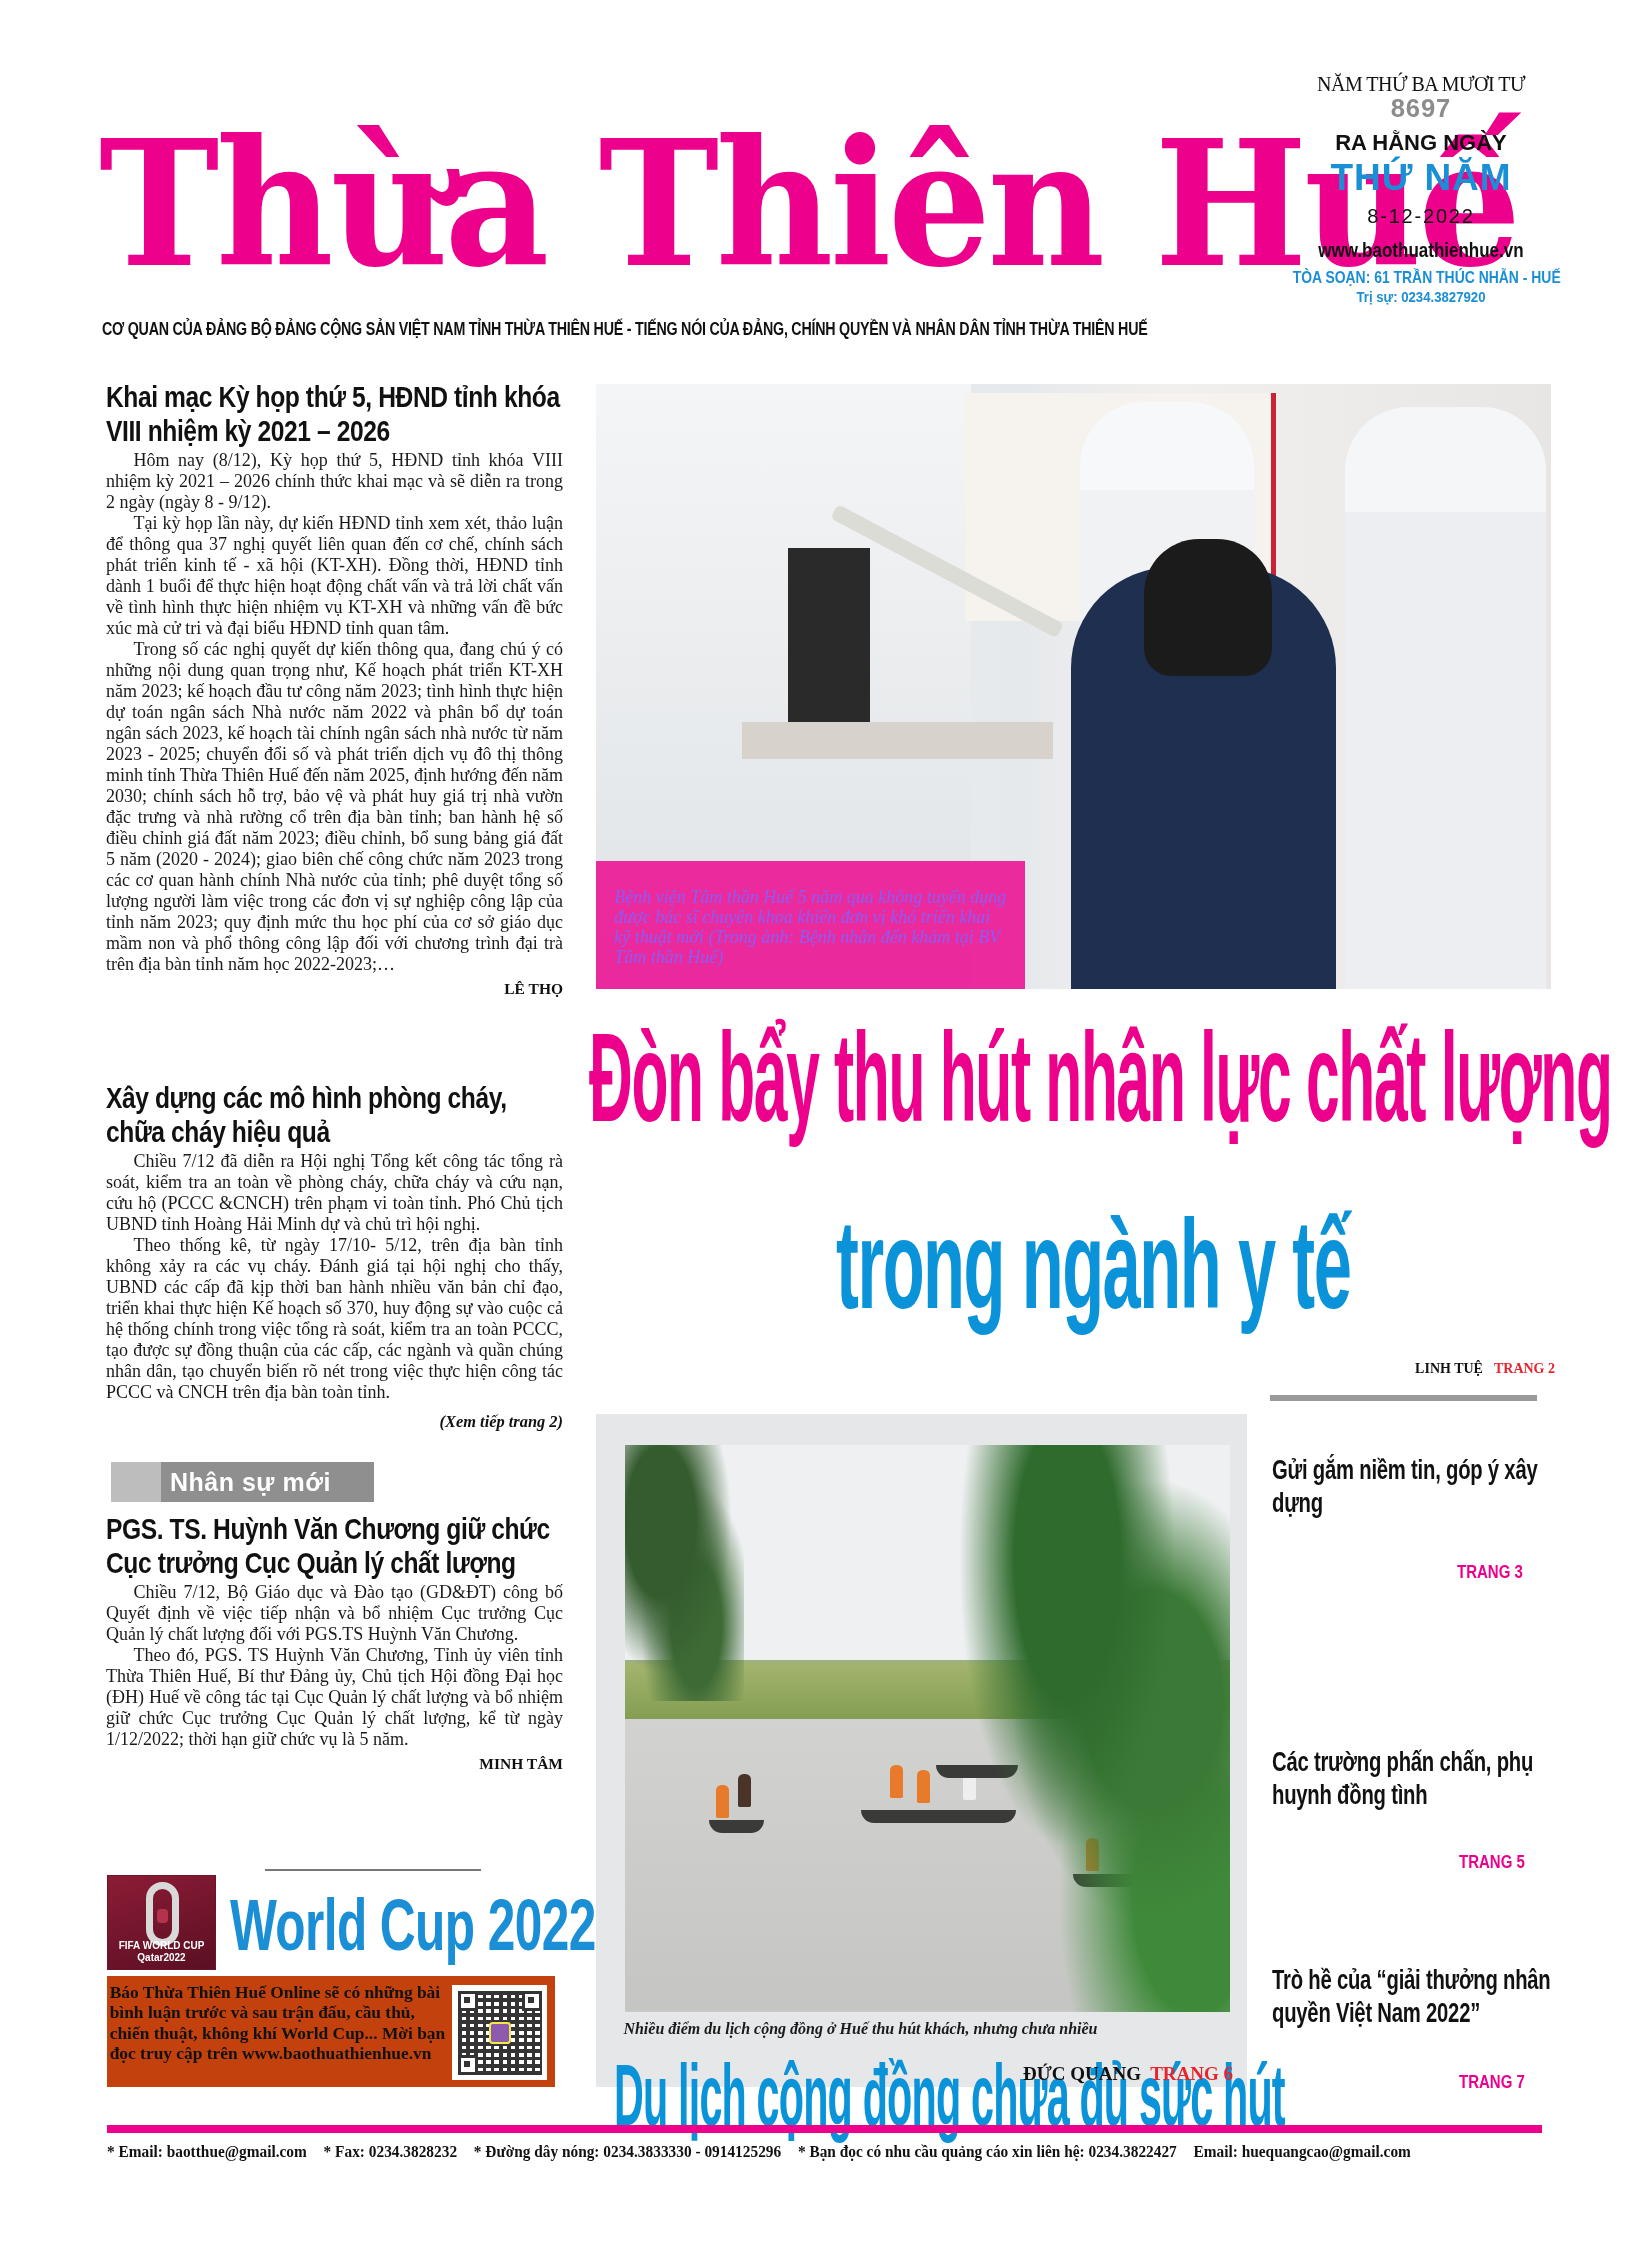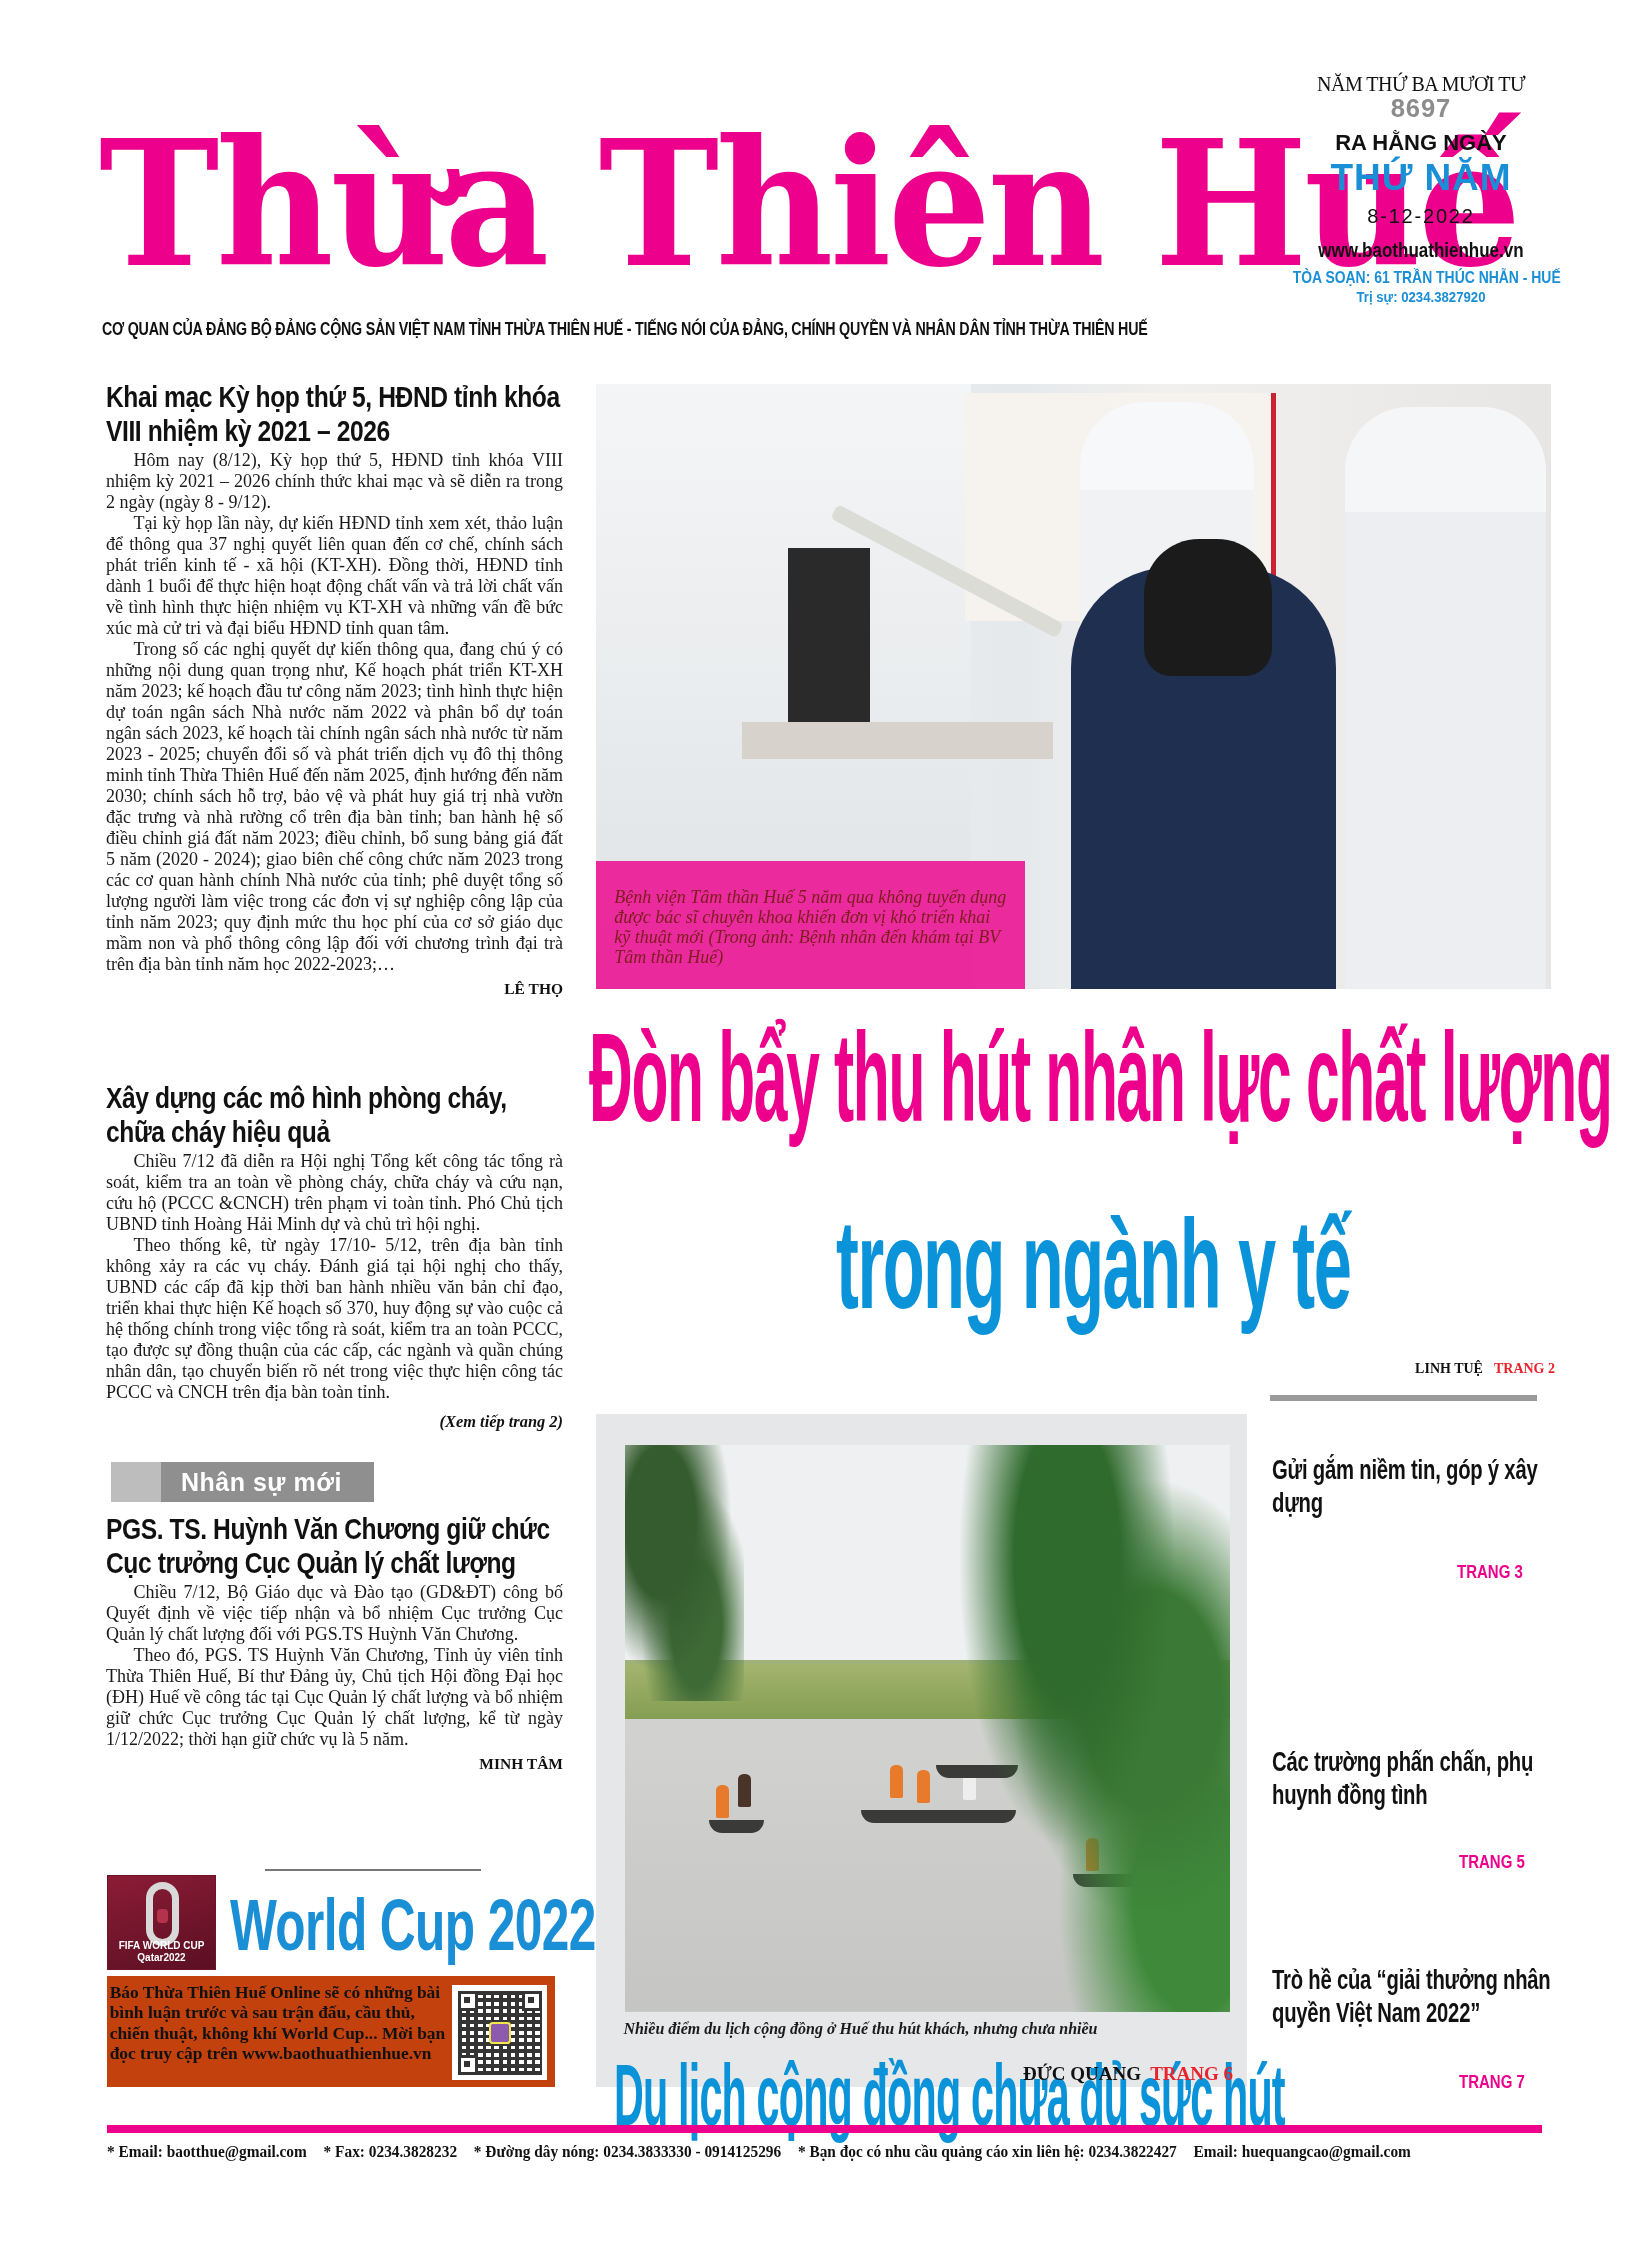--- a/index.html
+++ b/index.html
@@ -45,21 +45,21 @@
   .art-body p { text-indent: 27.4px; }
   .byline { font-family: "Liberation Serif", serif; font-weight: bold; font-size: 15.5px; text-align: right; margin-top: 5.5px; }
   .see-more { font-family: "Liberation Serif", serif; font-style: italic; font-weight: bold; font-size: 16.4px; text-align: right; margin-top: 9.1px; }
 
   .section-tag {
     left: 111px; top: 1462px; width: 263px; height: 40px; background: #bdbdbd;
   }
   .section-tag-inner {
     position: absolute; left: 50px; top: 0; width: 213px; height: 40px; background: #8f8f8f;
     font-family: "Liberation Sans", sans-serif; font-weight: bold; color: #fff; font-size: 25px;
-    line-height: 40px; padding-left: 20px; letter-spacing: 0.5px;
+    line-height: 40px; padding-left: 9px; letter-spacing: 0.5px;
   }
 
   .thin-rule { left: 265px; top: 1869px; width: 216px; height: 1.8px; background: #777; }
 
   
   .wc-logo { left: 107px; top: 1875px; width: 109px; height: 95px; background: linear-gradient(160deg, #8c1c36 0%, #5a0f22 100%); border: 0.9px solid #6d1429; }
   .wc-emblem { position: absolute; left: 38px; top: 5.5px; width: 33px; height: 64px; border: 7.3px solid #d9d9d9; border-radius: 16.4px; }
   .wc-emblem::after { content:""; position:absolute; left:3.7px; top:20px; width:11px; height:14.6px; background:#b3324c; border-radius:3.7px; }
   .wc-logo-text { position: absolute; left: 0; right: 0; bottom: 5.5px; text-align: center; color: #fff; font-family: "Liberation Sans", sans-serif; font-weight: bold; font-size: 10px; line-height: 12px; }
   .wc-title {
@@ -83,21 +83,21 @@
   .ph-window { position:absolute; left:369px; top:9.1px; width:311px; height:228px; background:#f6f2ee; border-right:5.5px solid #c23; }
   .ph-doctor1 { position:absolute; left:484px; top:18.3px; width:174px; height:585px; background: linear-gradient(180deg,#f7f8fa 0 15%, #f1f2f4 15% 100%); border-radius: 64px 64px 0 0; }
   .ph-doctor2 { position:absolute; left:749px; top:23px; width:201px; height:585px; background: linear-gradient(180deg,#f5f6f8 0 18%, #eceef2 18% 100%); border-radius: 64px 64px 0 0; }
   .ph-patient { position:absolute; left:475px; top:183px; width:265px; height:429px; background:#1f2f50; border-radius: 101px 101px 0 0; }
   .ph-hair { position:absolute; left:548px; top:155px; width:128px; height:137px; background:#1b1b1b; border-radius:55px 55px 27.4px 27.4px; }
   .ph-monitor { position:absolute; left:192px; top:164px; width:82px; height:201px; background:#2a2a2a; }
   .ph-arm { position:absolute; left:238px; top:119px; width:256px; height:16.4px; background:#dcdcd6; transform: rotate(28deg); transform-origin:left center; border-radius:5.5px; }
   .ph-desk { position:absolute; left:146px; top:338px; width:311px; height:37px; background:#d7d3cc; }
   .lead-caption {
     left: 596px; top: 861px; width: 429px; height: 128px; background: rgba(236,0,140,0.82);
-    padding: 25.6px 16.4px 9.1px 18.3px; color: #7f1d1d; font-style: italic; font-family: "Liberation Serif", serif;
+    padding: 25.6px 16.4px 9.1px 18.3px; color: #8b5cf6; font-style: italic; font-family: "Liberation Serif", serif;
     font-size: 18px; line-height: 20px;
   }
   .lead-headline-1 {
     left: 589px; top: 1005px; width: 978px; font-family: "Liberation Sans", sans-serif; font-weight: bold;
     font-size: 126px; line-height: 146px; color: #ec008c; white-space: nowrap;
     transform: scaleX(0.48); transform-origin: left top; letter-spacing: -2.7px;
   }
   .lead-headline-2 {
     left: 836px; top: 1192px; width: 722px; font-family: "Liberation Sans", sans-serif; font-weight: bold;
     font-size: 126px; line-height: 146px; color: #0a93d8; white-space: nowrap;

